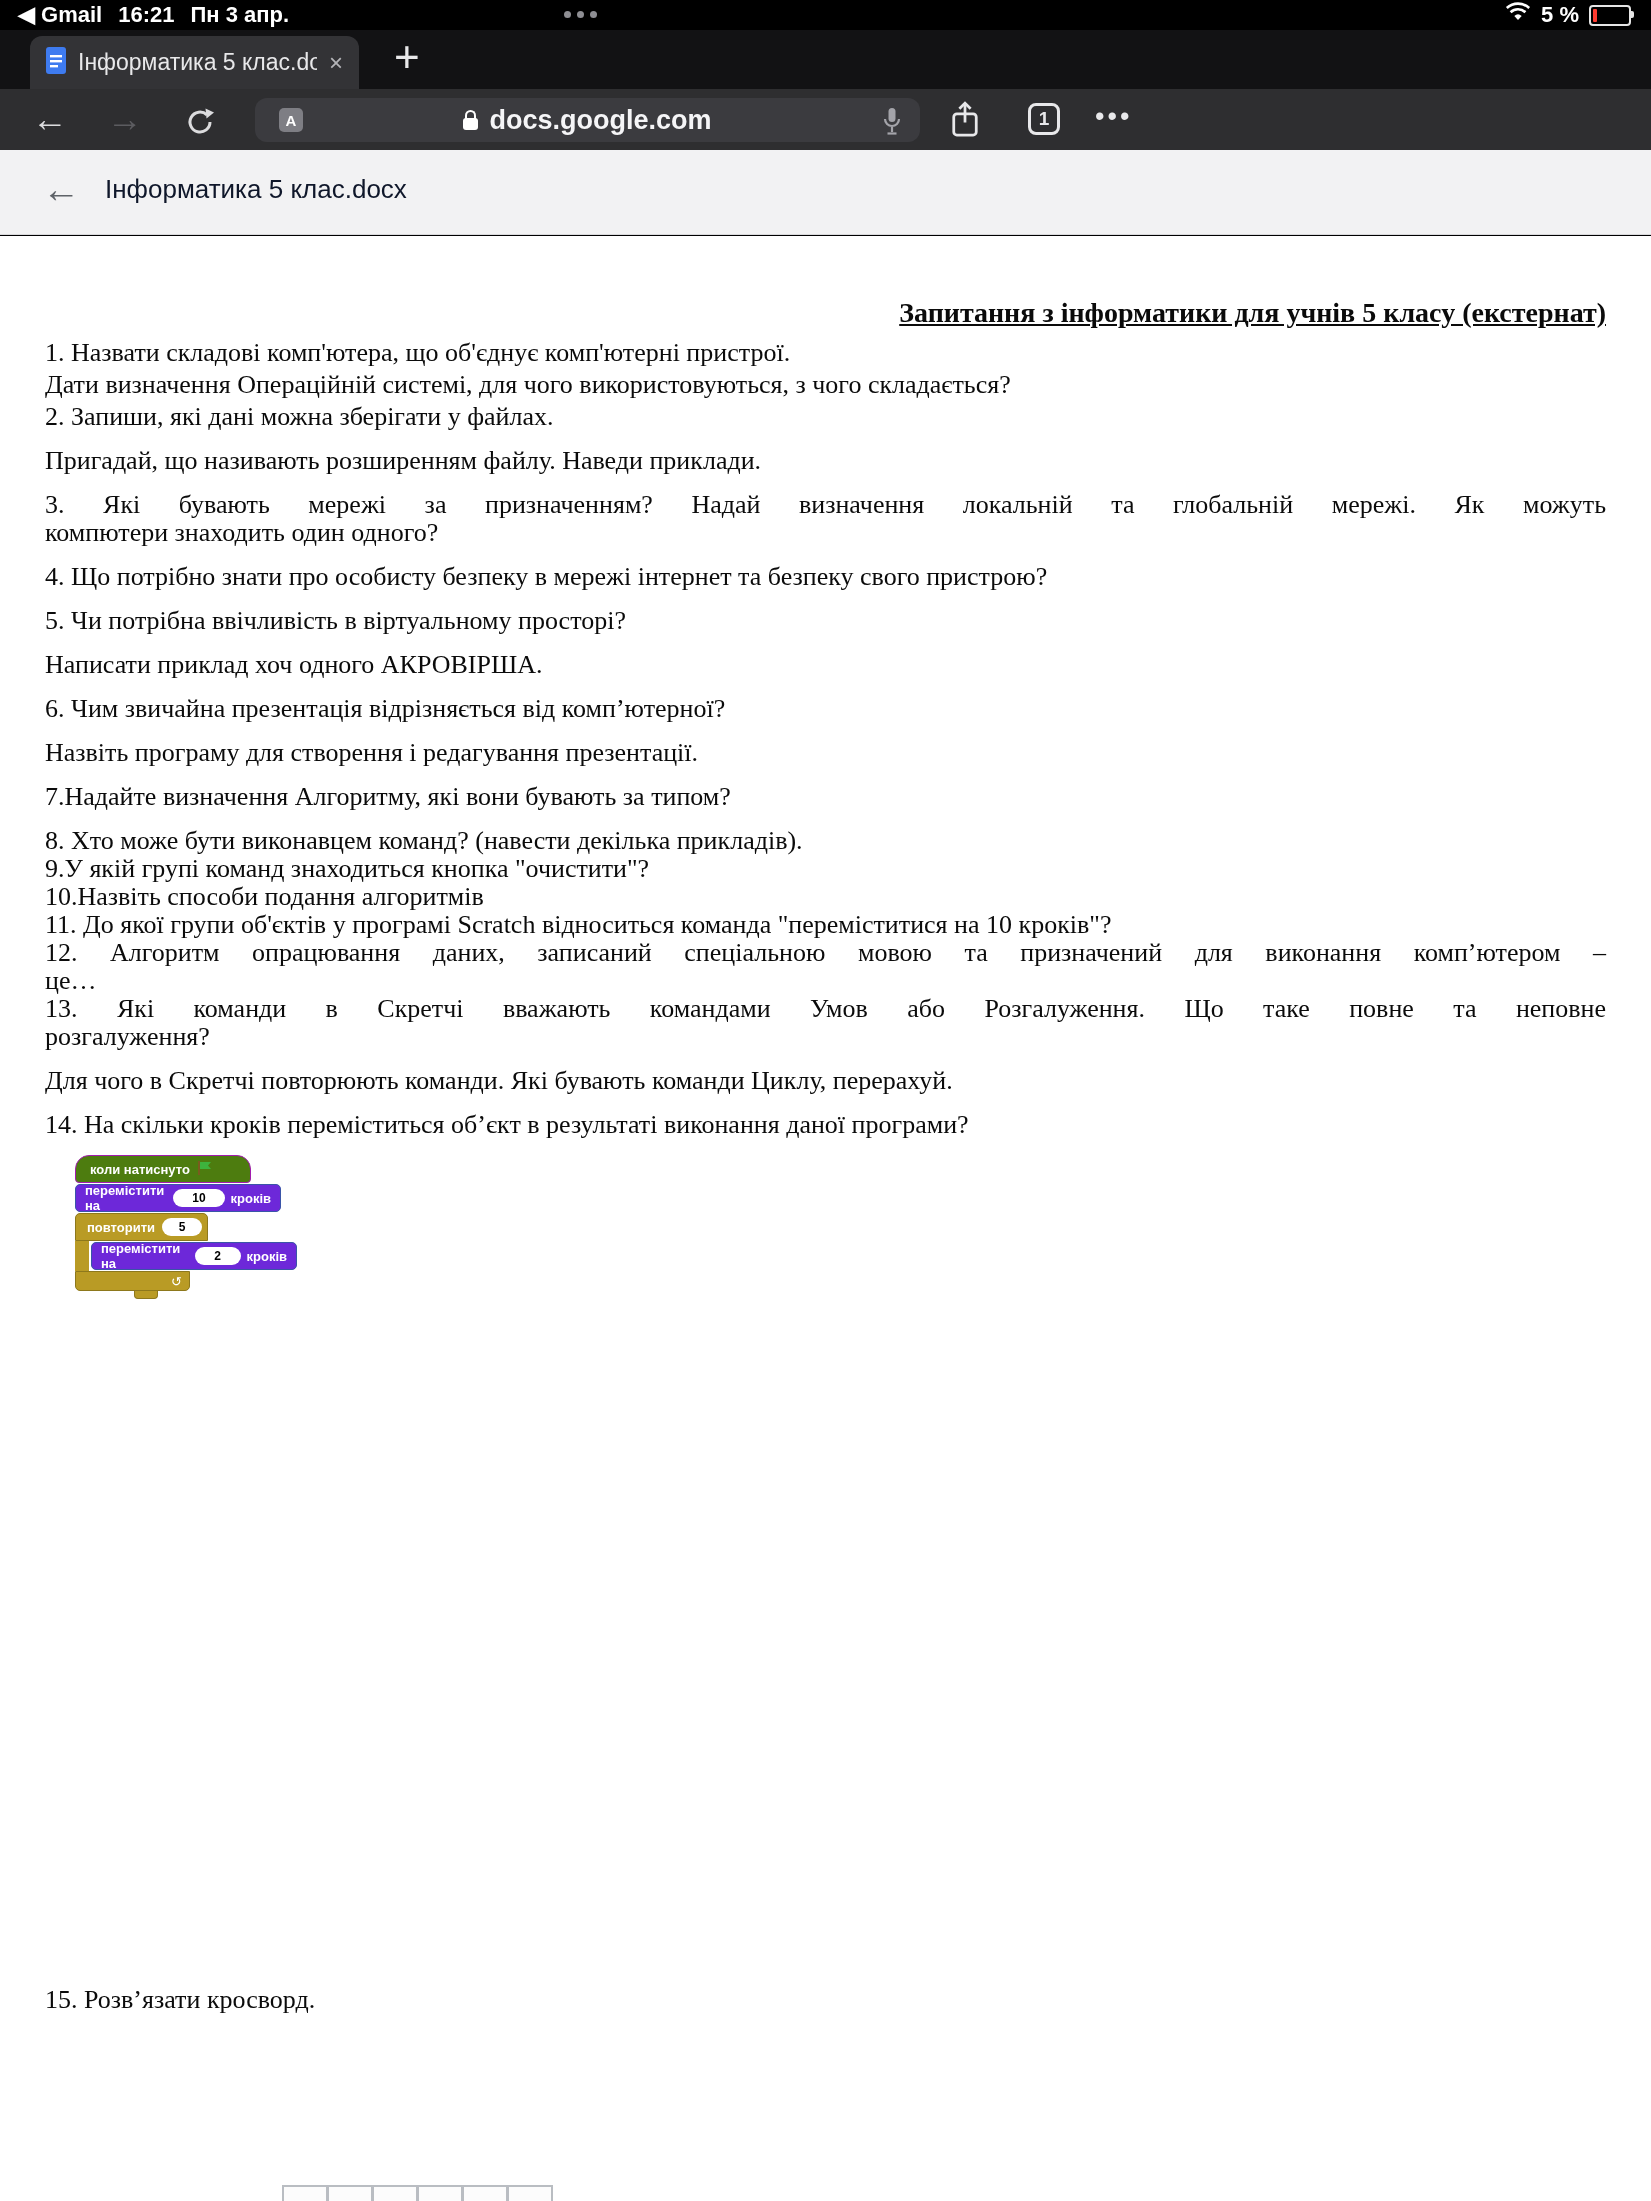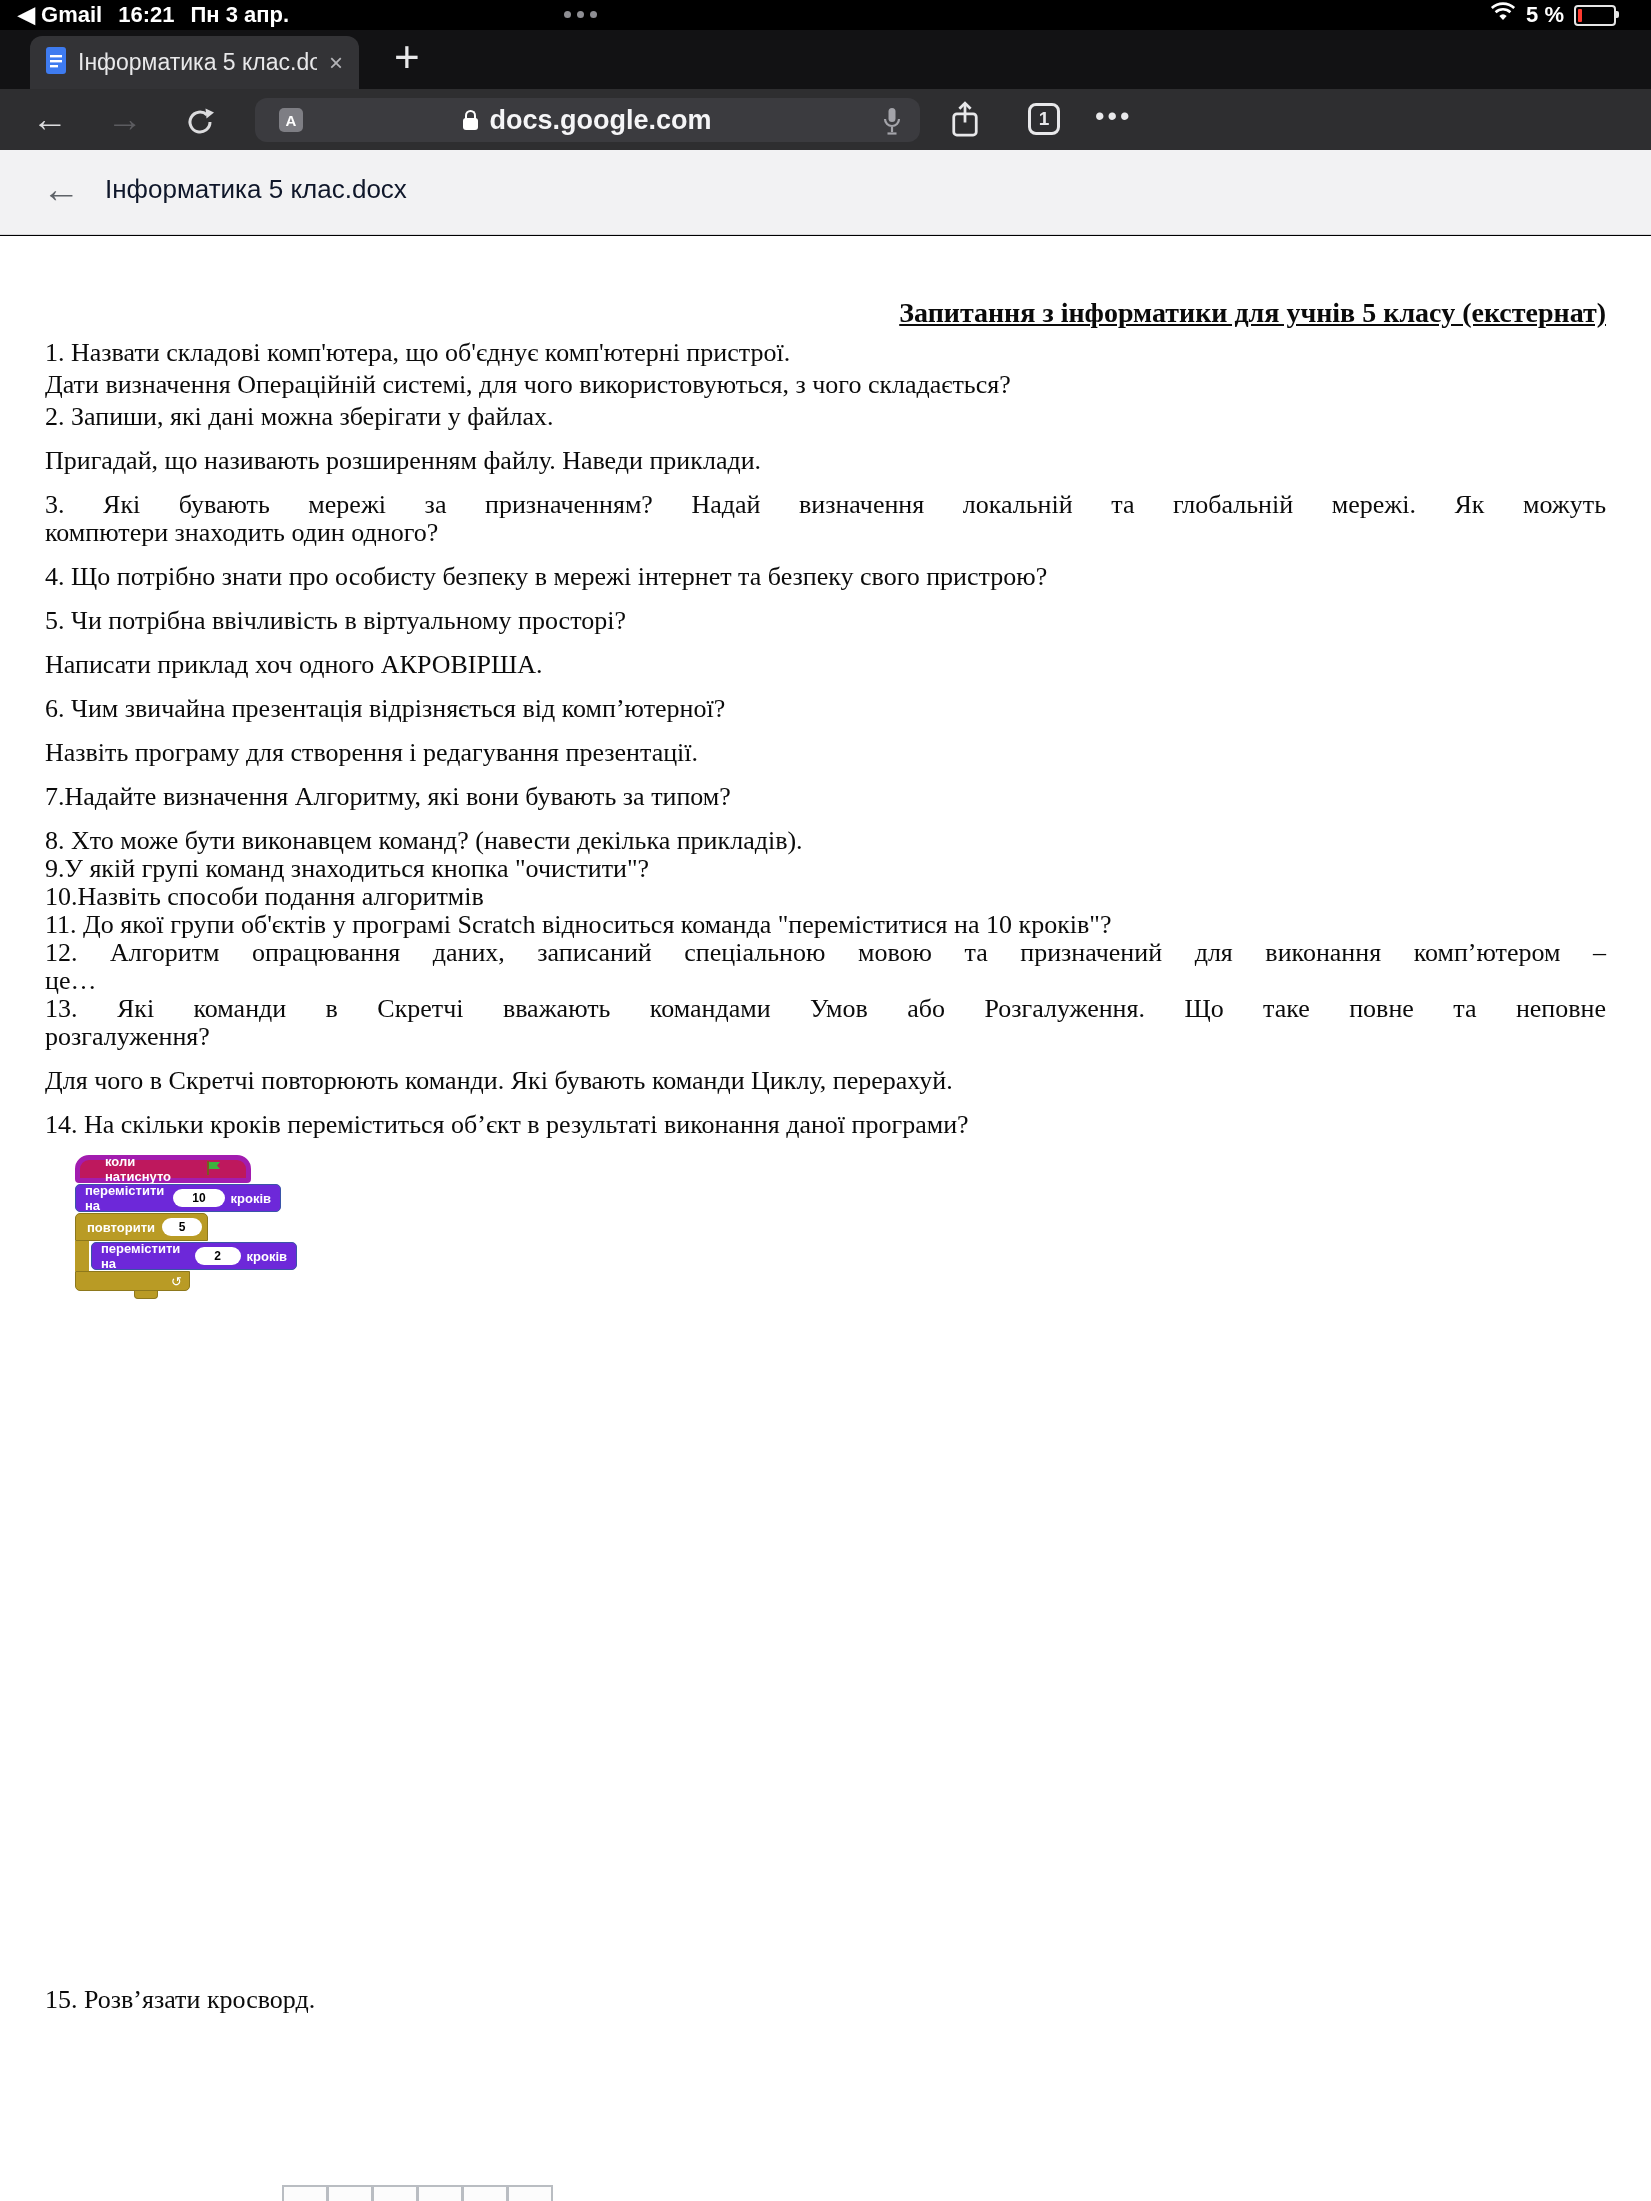--- a/index.html
+++ b/index.html
@@ -2,21 +2,21 @@
 <html><head>
 <meta charset="utf-8">
 <style>
   html,body{margin:0;padding:0;}
   body{
     width:1651px;height:2202px;position:relative;overflow:hidden;
     background:#000;font-family:"Liberation Sans",sans-serif;
     -webkit-font-smoothing:antialiased;
   }
   
-  .status-bar{position:absolute;top:0;left:0;right:15px;height:30px;background:#000;color:#fff;}
+  .status-bar{position:absolute;top:0;left:0;right:0;height:30px;background:#000;color:#fff;}
   .sb-left{position:absolute;left:18px;top:2px;display:flex;gap:16px;align-items:center;
     font-size:22px;font-weight:600;color:#fff;}
   .sb-center{position:absolute;left:564px;top:11px;display:flex;gap:6px;}
   .sb-center .dot{width:7px;height:7px;border-radius:50%;background:#8e8e93;}
   .sb-right{position:absolute;right:20px;top:2px;display:flex;gap:10px;align-items:center;
     font-size:22px;font-weight:600;color:#fff;}
   .batt{width:38px;height:17px;border:2px solid rgba(255,255,255,.9);border-radius:4px;position:relative;}
   .batt::after{content:"";position:absolute;right:-5px;top:4px;width:3px;height:7px;background:rgba(255,255,255,.9);
     border-radius:0 2px 2px 0;}
   .batt .fill{position:absolute;left:2px;top:2px;bottom:2px;width:4px;background:#ff3b30;border-radius:1px;}
@@ -55,22 +55,22 @@
   .content{position:absolute;top:236px;left:0;right:0;bottom:0;background:#fff;overflow:hidden;
     padding:59px 45px 0;box-sizing:border-box;font-family:"Liberation Serif",serif;color:#0b0b0b;}
   .doc-title{font-size:28px;line-height:36px;font-weight:700;text-decoration:underline;text-align:right;margin:0 0 8px;}
   .content p{font-size:26px;line-height:28px;margin:0 0 16px;}
   .content p.t{margin-bottom:4px;}
   .content p.f{margin-bottom:0;}
   .content p.jl{text-align:justify;text-align-last:justify;}
   .spacer{height:687px;}
   
   .scratch{margin:6px 0 0 30px;width:317px;font-family:"Liberation Sans",sans-serif;}
-  .s-hat{width:176px;height:28px;background:#be185d;border:5px solid #a21caf;border-radius:14px 14px 4px 4px;
-    display:flex;align-items:center;gap:7px;padding:0 25px;box-sizing:border-box;color:#fff;font-size:13px;font-weight:700;}
+  .s-hat{width:176px;height:28px;background:#4d7c0f;border:1px solid #a21caf;border-radius:14px 14px 4px 4px;
+    display:flex;align-items:center;gap:7px;padding:0 14px;box-sizing:border-box;color:#fff;font-size:13px;font-weight:700;}
   .s-move{width:206px;height:28px;background:#6d28d9;border:1px solid #3a55a8;border-radius:5px;
     display:flex;align-items:center;gap:6px;padding:0 9px;box-sizing:border-box;color:#fff;font-size:13px;font-weight:700;margin-top:1px;}
   .oval{background:#fff;color:#000;border-radius:10px;min-width:24px;height:18px;padding:0 20px;box-sizing:border-box;
     display:inline-flex;align-items:center;justify-content:center;font-size:12px;font-weight:700;}
   .s-rep-top{width:133px;height:28px;background:#b99b25;border:1px solid #8d781c;border-radius:5px 5px 0 0;
     display:flex;align-items:center;gap:7px;padding:0 11px;box-sizing:border-box;color:#fff;font-size:13px;font-weight:700;margin-top:1px;}
   .s-rep-body{border-left:14px solid #b99b25;padding:1px 0 1px 2px;}
   .s-rep-arm{width:115px;height:20px;background:#b99b25;border:1px solid #8d781c;border-radius:0 0 5px 5px;
     display:flex;align-items:center;justify-content:flex-end;padding:0 7px;box-sizing:border-box;color:#fff;font-size:13px;}
   .s-tail{width:22px;height:7px;background:#b99b25;border:1px solid #8d781c;border-top:none;border-radius:0 0 4px 4px;margin-left:59px;}

